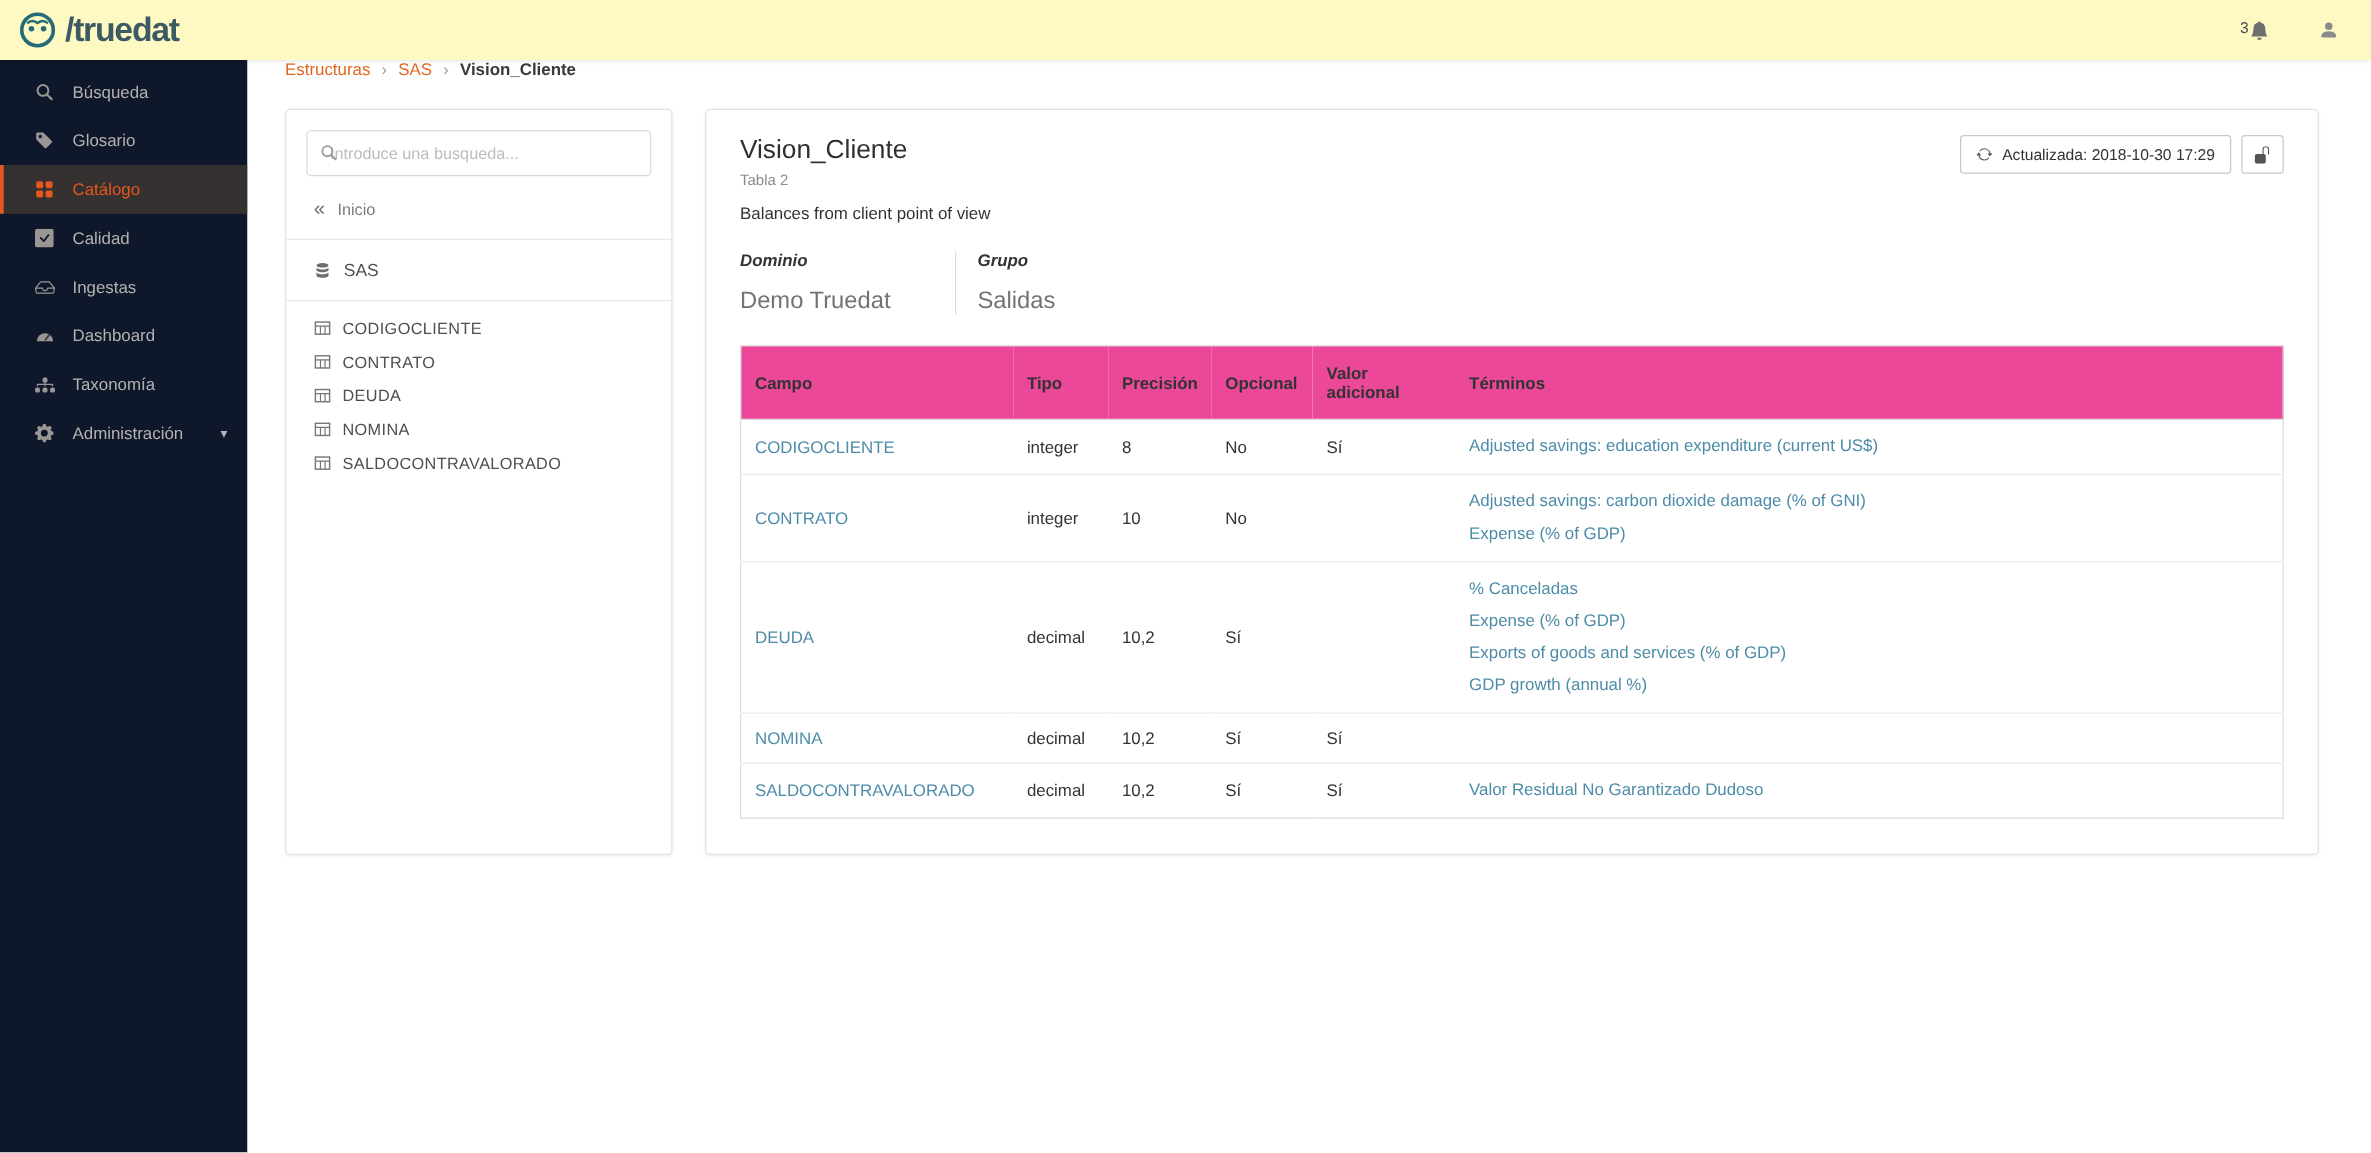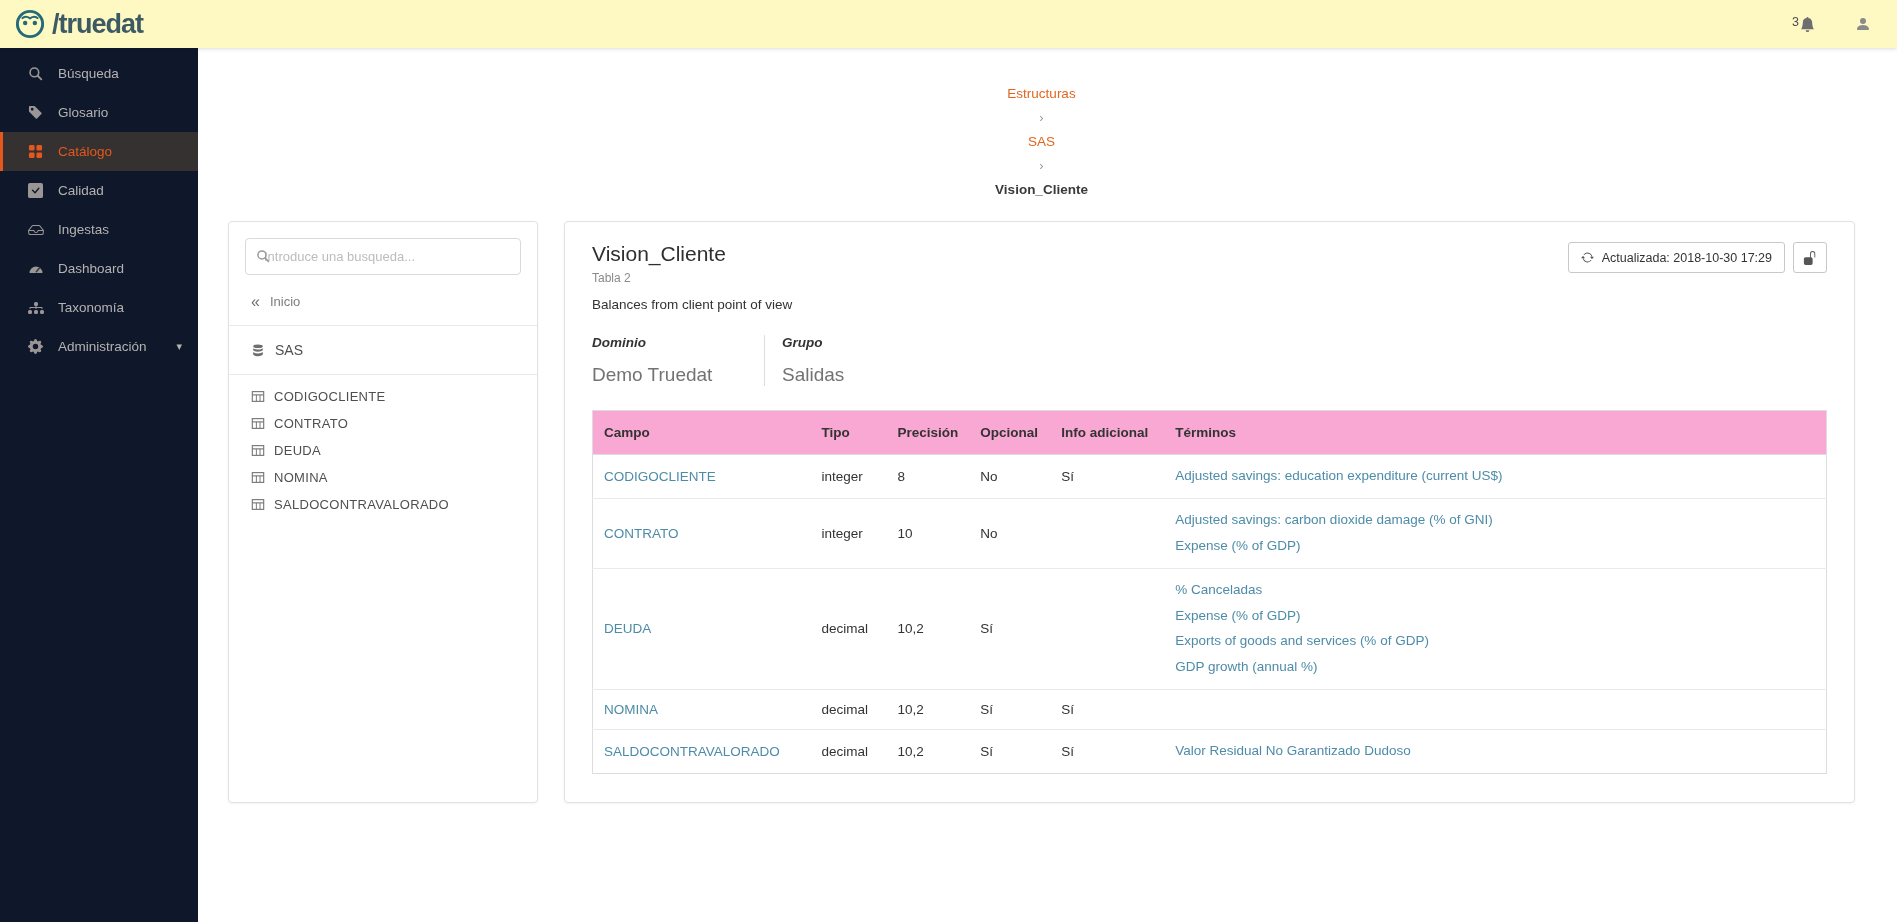--- a/index.html
+++ b/index.html
@@ -22,21 +22,21 @@
   .side-item { display:flex; align-items:center; gap:14px; height:39px; padding:0 16px 0 24px;
                color:#b5b2b2; font-size:13.5px; cursor:pointer; border-left:3px solid transparent; }
   .side-item .icn { width:17px; display:flex; justify-content:center; color:#9a9696; }
   .side-item.active { background:#353131; border-left-color:#e4571e; color:#e4571e; }
   .side-item.active .icn { color:#e4571e; }
   .side-chevron { margin-left:auto; font-size:11px; color:#b5b2b2; }
 
   .main { flex:1; padding:0 42px 40px 30px; background:#fff; }
 
   
-  .breadcrumb { margin-top:38px; display:flex; align-items:center; gap:9px; font-size:13.5px;flex-direction:column; }
+  .breadcrumb { display:flex; align-items:center; gap:9px; font-size:13.5px; }
   .crumb-link { color:#e2661f; cursor:pointer; }
   .crumb-sep { color:#9b9b9b; font-size:13px; }
   .crumb-current { color:#3a3a3a; font-weight:bold; }
 
   
   .panels { display:flex; gap:26px; margin-top:24px; align-items:stretch; }
   .panel { background:#fff; border:1px solid #e2e2e2; border-radius:4px; box-shadow:0 1px 3px rgba(0,0,0,.05); }
 
   
   .browser { width:310px; flex-shrink:0; padding:16px; }
@@ -72,21 +72,21 @@
   .meta-col { width:172px; }
   .meta-col.second { width:auto; border-left:1px solid #ddd; padding-left:17px; min-width:130px; }
   .meta-label { font-weight:bold; font-size:13.5px; color:#333;font-style:italic; }
   .meta-value { margin-top:14px; font-size:19px; color:#737373; }
 
   .tabs { display:flex; margin-top:26px; border-bottom:1px solid #e6e6e6; }
   .tab { padding:9px 14px 11px; font-size:14px; color:#333; cursor:pointer; margin-bottom:-1px; border-bottom:2px solid transparent; }
   .tab.active { font-weight:bold; border-bottom-color:#4a4a4a; }
 
   .fields-table { width:100%; border:1px solid #ddd; border-collapse:collapse; margin-top:24px; font-size:13.5px; }
-  .fields-table th { text-align:left; font-weight:bold; color:#333; background:#f9a8d4;
+  .fields-table th { text-align:left; font-weight:bold; color:#333; background:#ec4899;
                      padding:14px 11px; border-bottom:1px solid #ddd; }
   .fields-table td { padding:12px 11px; border-bottom:1px solid #eaeaea; vertical-align:middle; color:#333; }
   .fields-table tr:last-child td { border-bottom:none; }
   .blue { color:#4d8ca8; text-decoration:none; cursor:pointer; }
   .terms { display:flex; flex-direction:column; gap:7px; line-height:1.4; }
 </style>
 </head>
 <body>
 
 <div class="header">
@@ -353,21 +353,21 @@
             <col style="width:81px">
               <col style="width:114px">
               <col>
           </colgroup>
           <thead>
             <tr>
               <th>Campo</th>
               <th>Tipo</th>
               <th>Precisión</th>
               <th>Opcional</th>
-              <th>Info adicional</th>
+              <th>Valor adicional</th>
               <th>Términos</th>
             </tr>
           </thead>
           <tbody>
             <tr>
               <td><a class="blue">CODIGOCLIENTE</a></td>
               <td>integer</td>
               <td>8</td>
               <td>No</td>
               <td>Sí</td>

